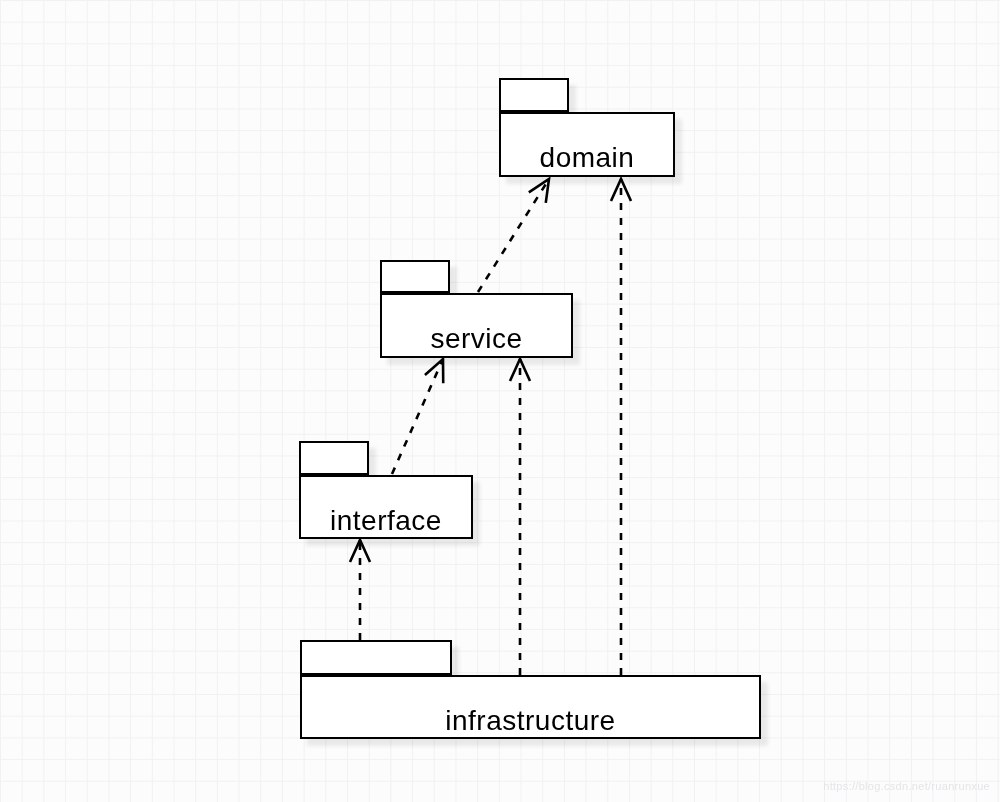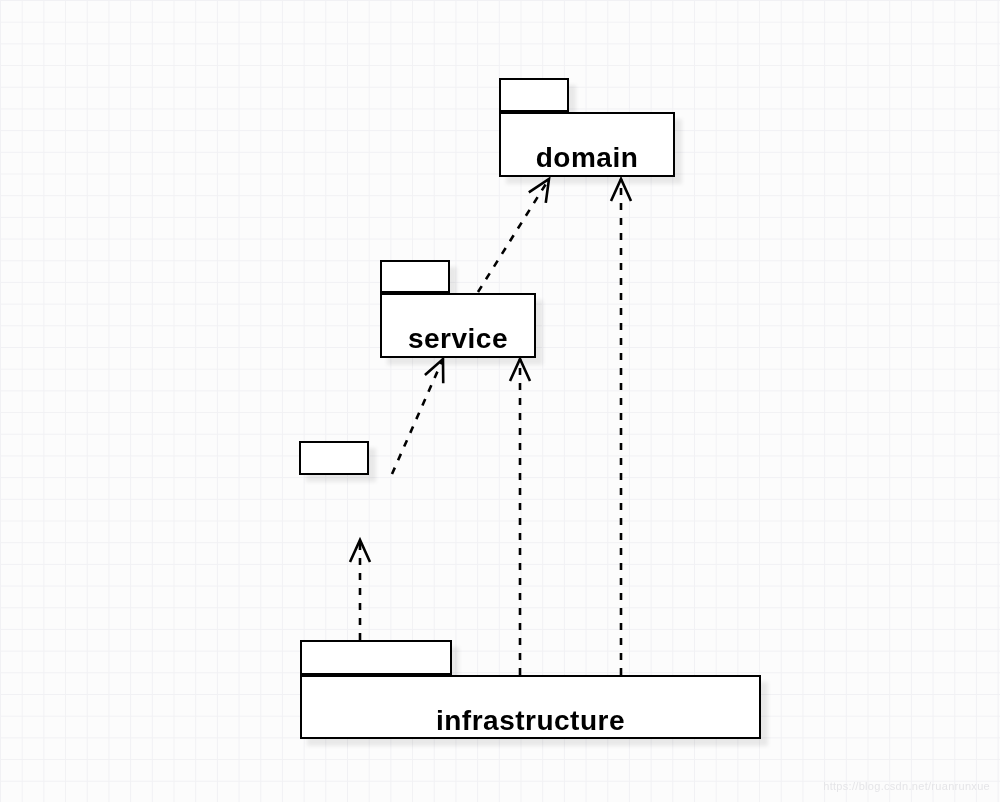--- a/index.html
+++ b/index.html
@@ -19,32 +19,32 @@
     box-sizing:border-box;
     background:#ffffff;
     border:2.5px solid #000000;
     box-shadow:7px 7px 4px rgba(0,0,0,0.08);
   }
   .pkg-body{
     display:flex;align-items:center;justify-content:center;
   }
   .pkg-label{
     font-size:28px;
-    font-weight:700;
+    font-weight:400;
     color:#000000;
     letter-spacing:0.5px;
     white-space:nowrap;
     margin-top:27px;
   }
   
   .domain-tab {left:499px; top:78px;  width:70px;  height:34px;}
   .domain-body{left:499px; top:112px; width:176px; height:65px;}
   
   .service-tab {left:380px; top:260px; width:70px;  height:33px;}
-  .service-body{left:380px; top:293px; width:156px; height:65px;}
+  .service-body{left:380px; top:293px; width:193px; height:65px;}
   
   .interface-tab {left:299px; top:441px; width:70px;  height:34px;}
   .interface-body{left:299px; top:475px; width:174px; height:64px;}
   
   .infrastructure-tab {left:300px; top:640px; width:152px; height:35px;}
   .infrastructure-body{left:300px; top:675px; width:461px; height:64px;}
 
   .arrows{
     position:absolute;left:0;top:0;width:1000px;height:802px;
     pointer-events:none;
@@ -75,20 +75,23 @@
   <div class="pkg-body domain-body">
     <span class="pkg-label">domain</span>
   </div>
 
   <div class="pkg-tab service-tab"></div>
   <div class="pkg-body service-body">
     <span class="pkg-label">service</span>
   </div>
 
   <div class="pkg-tab interface-tab"></div>
+  <div class="pkg-body interface-body">
+    <span class="pkg-label">interface</span>
+  </div>
 
   <div class="pkg-tab infrastructure-tab"></div>
   <div class="pkg-body infrastructure-body">
     <span class="pkg-label">infrastructure</span>
   </div>
 
   <svg class="arrows" width="1000" height="802" viewBox="0 0 1000 802" xmlns="http://www.w3.org/2000/svg">
     <defs>
       <marker id="openArrow" markerUnits="userSpaceOnUse" markerWidth="30" markerHeight="26" refX="24" refY="13" orient="auto">
         <path d="M2,3 L24,13 L2,23" fill="none" stroke="#000000" stroke-width="2.6"></path>

